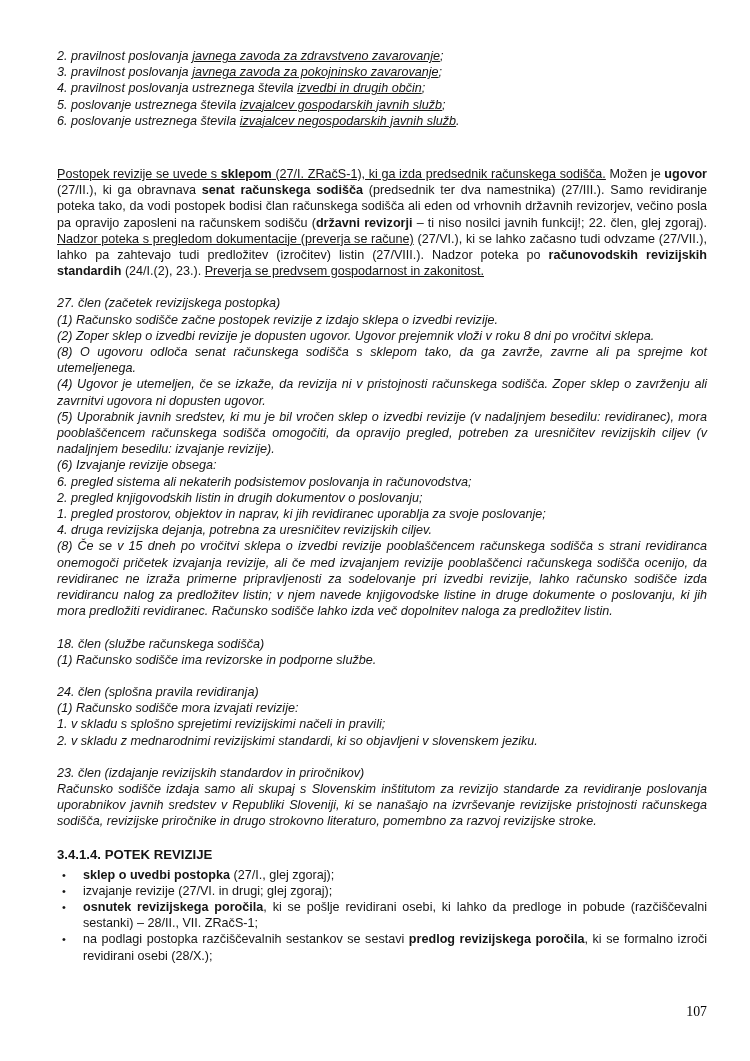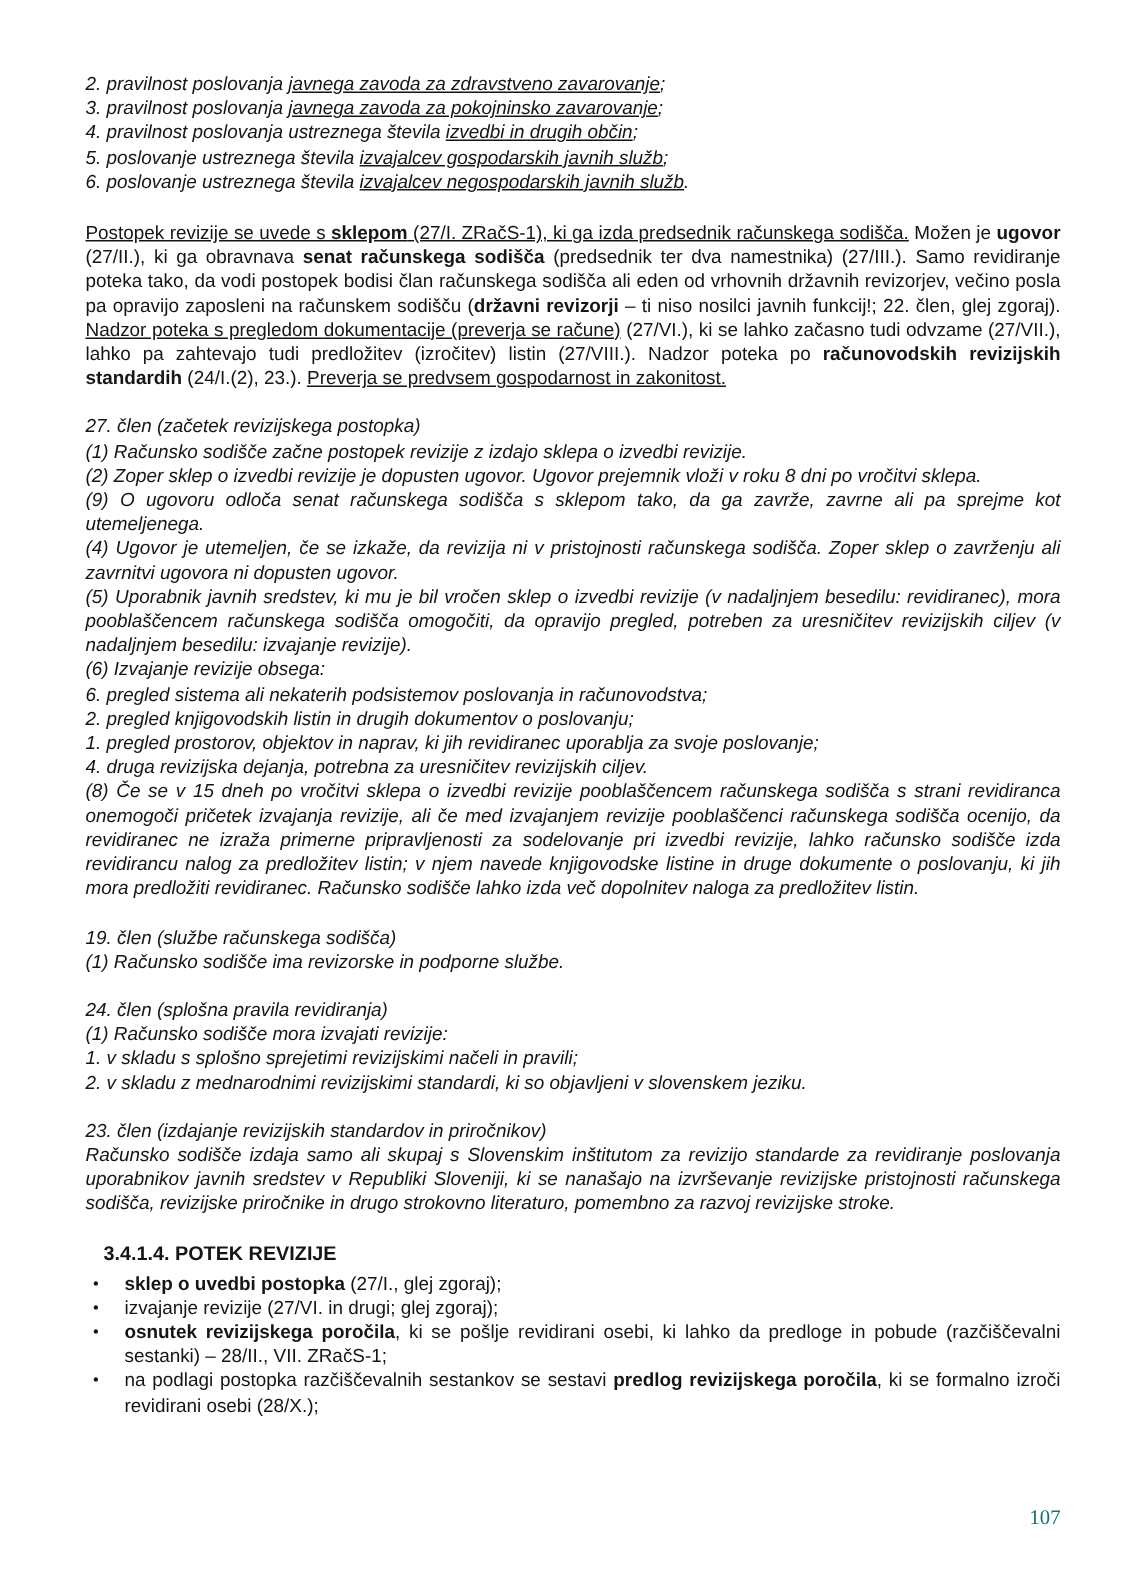--- a/index.html
+++ b/index.html
@@ -15,28 +15,28 @@
   .content {
     position: absolute;
     left: 57px;
     top: 48px;
     width: 650px;
     font-size: 12.6px;
     line-height: 16.2px;
   }
   p { margin: 0; padding: 0; }
   .block { margin: 0 0 16px 0; }
-  .intro { margin-bottom: 18px; }
+  .intro { margin-bottom: 37px; }
   .italic { font-style: italic; }
   .just { text-align: justify; }
   .b { font-weight: bold; }
   .i { }
   .u { text-decoration: underline; }
   h3.heading {
-    margin: 0 0 4px 12px;
+    margin: 0 0 4px 0;
     font-size: 13.2px;
     line-height: 17px;
     font-weight: bold;
     font-style: normal;
   }
   ul.bullets {
     list-style: none;
     margin: 0;
     padding: 0;
   }
@@ -51,21 +51,21 @@
     left: 5px;
     top: 0;
     font-size: 11px;
   }
   .page-number {
     position: absolute;
     top: 1004px;
     right: 43px;
     font-family: "Liberation Serif", serif;
     font-size: 13.8px;
-    color: #0f766e;
+    color: #000000;
   }
 </style>
 </head>
 <body>
 
 <div class="content">
 
   <div class="block intro italic">
     <p><span>2. pravilnost poslovanja </span><span class="u">javnega zavoda za zdravstveno zavarovanje</span><span>;</span></p>
     <p><span>3. pravilnost poslovanja </span><span class="u">javnega zavoda za pokojninsko zavarovanje</span><span>;</span></p>
@@ -73,33 +73,33 @@
     <p><span>5. poslovanje ustreznega števila </span><span class="u">izvajalcev gospodarskih javnih služb</span><span>;</span></p>
     <p><span>6. poslovanje ustreznega števila </span><span class="u">izvajalcev negospodarskih javnih služb</span><span>.</span></p>
   </div>
 
   <p class="block just"><span class="u">Postopek revizije se uvede s </span><span class="b i u">sklepom</span><span class="u"> (27/I. ZRačS-1), ki ga izda predsednik računskega sodišča.</span><span> Možen je </span><span class="b i">ugovor</span><span> (27/II.), ki ga obravnava </span><span class="b i">senat računskega sodišča</span><span> (predsednik ter dva namestnika) (27/III.). Samo revidiranje poteka tako, da vodi postopek bodisi član računskega sodišča ali eden od vrhovnih državnih revizorjev, večino posla pa opravijo zaposleni na računskem sodišču (</span><span class="b i">državni revizorji</span><span> – ti niso nosilci javnih funkcij!; 22. člen, glej zgoraj). </span><span class="u">Nadzor poteka s pregledom dokumentacije (preverja se račune)</span><span> (27/VI.), ki se lahko začasno tudi odvzame (27/VII.), lahko pa zahtevajo tudi predložitev (izročitev) listin (27/VIII.). Nadzor poteka po </span><span class="b i">računovodskih revizijskih standardih</span><span> (24/I.(2), 23.). </span><span class="u">Preverja se predvsem gospodarnost in zakonitost.</span></p>
 
   <div class="block italic">
     <p class="just">27. člen (začetek revizijskega postopka)</p>
     <p class="just">(1) Računsko sodišče začne postopek revizije z izdajo sklepa o izvedbi revizije.</p>
     <p class="just">(2) Zoper sklep o izvedbi revizije je dopusten ugovor. Ugovor prejemnik vloži v roku 8 dni po vročitvi sklepa.</p>
-    <p class="just">(9) O ugovoru odloča senat računskega sodišča s sklepom tako, da ga zavrže, zavrne ali pa sprejme kot utemeljenega.</p>
+    <p class="just">(8) O ugovoru odloča senat računskega sodišča s sklepom tako, da ga zavrže, zavrne ali pa sprejme kot utemeljenega.</p>
     <p class="just">(4) Ugovor je utemeljen, če se izkaže, da revizija ni v pristojnosti računskega sodišča. Zoper sklep o zavrženju ali zavrnitvi ugovora ni dopusten ugovor.</p>
     <p class="just">(5) Uporabnik javnih sredstev, ki mu je bil vročen sklep o izvedbi revizije (v nadaljnjem besedilu: revidiranec), mora pooblaščencem računskega sodišča omogočiti, da opravijo pregled, potreben za uresničitev revizijskih ciljev (v nadaljnjem besedilu: izvajanje revizije).</p>
     <p class="just">(6) Izvajanje revizije obsega:</p>
     <p class="just">6. pregled sistema ali nekaterih podsistemov poslovanja in računovodstva;</p>
     <p class="just">2. pregled knjigovodskih listin in drugih dokumentov o poslovanju;</p>
     <p class="just">1. pregled prostorov, objektov in naprav, ki jih revidiranec uporablja za svoje poslovanje;</p>
     <p class="just">4. druga revizijska dejanja, potrebna za uresničitev revizijskih ciljev.</p>
     <p class="just">(8) Če se v 15 dneh po vročitvi sklepa o izvedbi revizije pooblaščencem računskega sodišča s strani revidiranca onemogoči pričetek izvajanja revizije, ali če med izvajanjem revizije pooblaščenci računskega sodišča ocenijo, da revidiranec ne izraža primerne pripravljenosti za sodelovanje pri izvedbi revizije, lahko računsko sodišče izda revidirancu nalog za predložitev listin; v njem navede knjigovodske listine in druge dokumente o poslovanju, ki jih mora predložiti revidiranec. Računsko sodišče lahko izda več dopolnitev naloga za predložitev listin.</p>
   </div>
 
   <div class="block italic">
-    <p class="just">19. člen (službe računskega sodišča)</p>
+    <p class="just">18. člen (službe računskega sodišča)</p>
     <p class="just">(1) Računsko sodišče ima revizorske in podporne službe.</p>
   </div>
 
   <div class="block italic">
     <p class="just">24. člen (splošna pravila revidiranja)</p>
     <p class="just">(1) Računsko sodišče mora izvajati revizije:</p>
     <p class="just">1. v skladu s splošno sprejetimi revizijskimi načeli in pravili;</p>
     <p class="just">2. v skladu z mednarodnimi revizijskimi standardi, ki so objavljeni v slovenskem jeziku.</p>
   </div>
 

